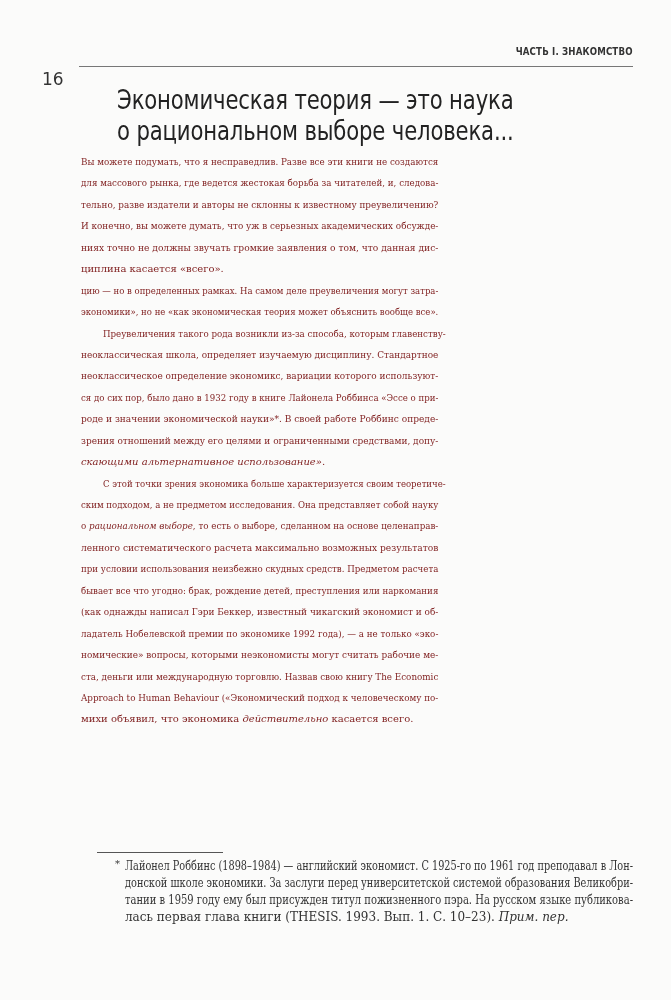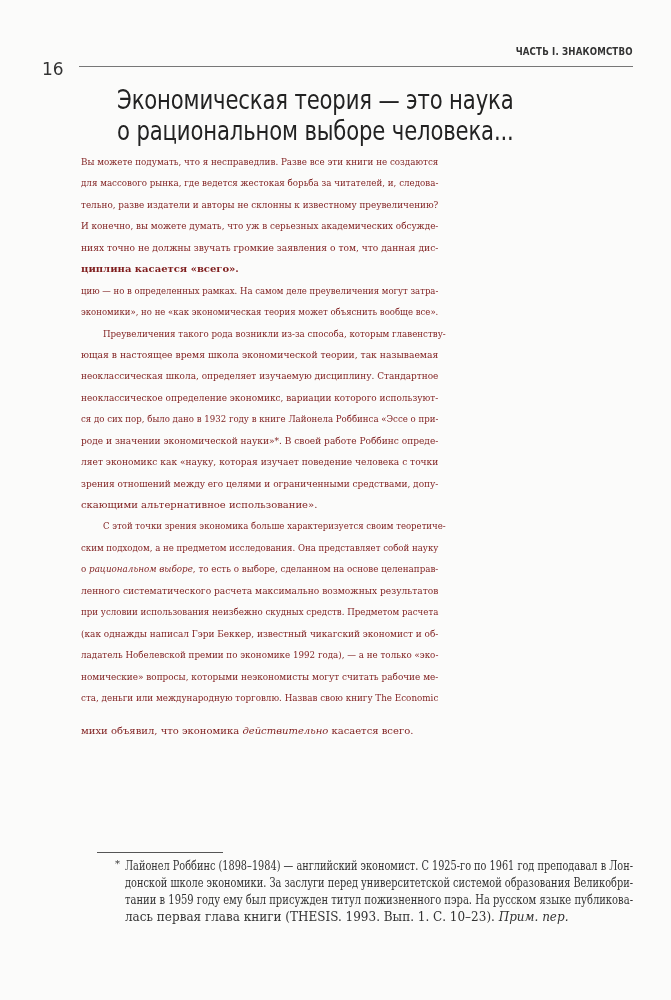--- a/index.html
+++ b/index.html
@@ -1,17 +1,17 @@
 <!DOCTYPE html>
 <html><head>
 <meta charset="utf-8">
 <style>
   html, body { margin: 0; padding: 0; }
   body { width: 671px; height: 1000px; background: #fbfbfa; position: relative; overflow: hidden; color: #2a2a2a; }
-  .page-num { position: absolute; left: 42px; top: 59px; font-family: "DejaVu Sans", sans-serif; font-size: 17px; color: #333; }
+  .page-num { position: absolute; left: 42px; top: 69px; font-family: "DejaVu Sans", sans-serif; font-size: 17px; color: #333; }
   .head-rule { position: absolute; left: 79px; top: 66px; width: 554px; height: 1px; background: #777; }
   .running-head { position: absolute; right: 38px; top: 45px; font-family: "DejaVu Sans", sans-serif; font-size: 10.5px; font-weight: bold; letter-spacing: 0.2px; color: #333; transform: scaleX(0.82); transform-origin: right center; white-space: nowrap; }
   .title { position: absolute; left: 117px; top: 84px; width: 520px; font-family: "DejaVu Sans", sans-serif; font-size: 26.5px; line-height: 31px; color: #222; transform: scaleX(0.8); transform-origin: left top; white-space: nowrap; letter-spacing: -0.2px; }
   .title div { white-space: nowrap; }
   .body-text { position: absolute; left: 81px; top: 151px; width: 536px; font-family: "DejaVu Serif", serif; font-size: 10px; line-height: 21.45px; color: #7f1d1d; }
   .line { white-space: nowrap; text-align: justify; text-align-last: justify; height: 21.45px; overflow: visible; }
   .line.last { text-align-last: left; }
   .line.indent { padding-left: 22px; }
   .fit { display: block; white-space: nowrap; transform-origin: left center; }
   em { font-style: italic; }
@@ -31,42 +31,42 @@
   <div>Экономическая теория — это наука</div>
   <div>о рациональном выборе человека...</div>
 </div>
 
 <div class="body-text" id="body-text">
     <div class="line"><span class="fit" style="display: inline-block; transform: scaleX(0.874678);">Вы можете подумать, что я несправедлив. Разве все эти книги не создаются</span></div>
     <div class="line"><span class="fit" style="display: inline-block; transform: scaleX(0.870373);">для массового рынка, где ведется жестокая борьба за читателей, и, следова-</span></div>
     <div class="line"><span class="fit" style="display: inline-block; transform: scaleX(0.88269);">тельно, разве издатели и авторы не склонны к известному преувеличению?</span></div>
     <div class="line"><span class="fit" style="display: inline-block; transform: scaleX(0.881942);">И конечно, вы можете думать, что уж в серьезных академических обсужде-</span></div>
     <div class="line"><span class="fit" style="display: inline-block; transform: scaleX(0.910863);">ниях точно не должны звучать громкие заявления о том, что данная дис-</span></div>
-    <div class="line last"><span class="fit" style="display: inline-block; font-weight: bold;">циплина касается «всего».</span></div>
+    <div class="line last"><span class="fit" style="display: inline-block;">циплина касается «всего».</span></div>
     <div class="line"><span class="fit" style="display: inline-block; transform: scaleX(0.851892);">цию — но в определенных рамках. На самом деле преувеличения могут затра-</span></div>
     <div class="line last"><span class="fit" style="display: inline-block; transform: scaleX(0.853652);">экономики», но не «как экономическая теория может объяснить вообще все».</span></div>
     <div class="line indent"><span class="fit" style="display: inline-block; transform: scaleX(0.867694);">Преувеличения такого рода возникли из-за способа, которым главенству-</span></div>
-    <div class="line"><span class="fit" style="display: inline-block; transform: scaleX(0.92032);">ющая в настоящее время школа экономической теории, так называемая</span></div>
     <div class="line"><span class="fit" style="display: inline-block; transform: scaleX(0.893124);">неоклассическая школа, определяет изучаемую дисциплину. Стандартное</span></div>
     <div class="line"><span class="fit" style="display: inline-block; transform: scaleX(0.894521);">неоклассическое определение экономикс, вариации которого используют-</span></div>
     <div class="line"><span class="fit" style="display: inline-block; transform: scaleX(0.860137);">ся до сих пор, было дано в 1932 году в книге Лайонела Роббинса «Эссе о при-</span></div>
     <div class="line"><span class="fit" style="display: inline-block; transform: scaleX(0.90376);">роде и значении экономической науки»*. В своей работе Роббинс опреде-</span></div>
-    <div class="line"><span class="fit" style="display: inline-block; transform: scaleX(0.90833);">ляет экономикс как «науку, которая изучает поведение человека с точки</span></div>
     <div class="line"><span class="fit" style="display: inline-block; transform: scaleX(0.897212);">зрения отношений между его целями и ограниченными средствами, допу-</span></div>
-    <div class="line last"><span class="fit" style="display: inline-block;">скающими альтернативное использование».</span></div>
+    <div class="line last"><span class="fit" style="display: inline-block; font-style: italic;">скающими альтернативное использование».</span></div>
     <div class="line indent"><span class="fit" style="display: inline-block; transform: scaleX(0.855219);">С этой точки зрения экономика больше характеризуется своим теоретиче-</span></div>
     <div class="line"><span class="fit" style="display: inline-block; transform: scaleX(0.859469);">ским подходом, а не предметом исследования. Она представляет собой науку</span></div>
     <div class="line"><span class="fit" style="display: inline-block; transform: scaleX(0.874611);"><span>о </span><em>рациональном выборе</em><span>, то есть о выборе, сделанном на основе целенаправ-</span></span></div>
     <div class="line"><span class="fit" style="display: inline-block; transform: scaleX(0.910041);">ленного систематического расчета максимально возможных результатов</span></div>
     <div class="line"><span class="fit" style="display: inline-block; transform: scaleX(0.864865);">при условии использования неизбежно скудных средств. Предметом расчета</span></div>
+    <div class="line"><span class="fit" style="display: inline-block; transform: scaleX(0.864451);">бывает все что угодно: брак, рождение детей, преступления или наркомания</span></div>
     <div class="line"><span class="fit" style="display: inline-block; transform: scaleX(0.893915);">(как однажды написал Гэри Беккер, известный чикагский экономист и об-</span></div>
     <div class="line"><span class="fit" style="display: inline-block; transform: scaleX(0.873342);">ладатель Нобелевской премии по экономике 1992 года), — а не только «эко-</span></div>
     <div class="line"><span class="fit" style="display: inline-block; transform: scaleX(0.889511);">номические» вопросы, которыми неэкономисты могут считать рабочие ме-</span></div>
     <div class="line"><span class="fit" style="display: inline-block; transform: scaleX(0.876153);">ста, деньги или международную торговлю. Назвав свою книгу The Economic</span></div>
-    <div class="line last"><span class="fit" style="display: inline-block; margin-top: 12px;"><span>михи объявил, что экономика </span><em>действительно</em><span> касается всего.</span></span></div>
+    <div class="line"><span class="fit" style="display: inline-block; transform: scaleX(0.877161);">Approach to Human Behaviour («Экономический подход к человеческому по-</span></div>
+    <div class="line last"><span class="fit" style="display: inline-block;"><span>михи объявил, что экономика </span><em>действительно</em><span> касается всего.</span></span></div>
   </div>
 
 <div class="fn-rule"></div>
 <div class="footnote" id="footnote">
     <div class="fn-line"><span class="fn-mark">*</span><span class="fit" style="display: inline-block; transform: scaleX(0.811319);">Лайонел Роббинс (1898–1984) — английский экономист. С 1925-го по 1961 год преподавал в Лон-</span></div>
     <div class="fn-line"><span class="fit" style="display: inline-block; transform: scaleX(0.813797);">донской школе экономики. За заслуги перед университетской системой образования Великобри-</span></div>
     <div class="fn-line"><span class="fit" style="display: inline-block; transform: scaleX(0.82979);">тании в 1959 году ему был присужден титул пожизненного пэра. На русском языке публикова-</span></div>
     <div class="fn-line"><span class="fit" style="display: inline-block; text-align: right;"><span>лась первая глава книги (THESIS. 1993. Вып. 1. С. 10–23). </span><em>Прим. пер.</em></span></div>
   </div>
 

